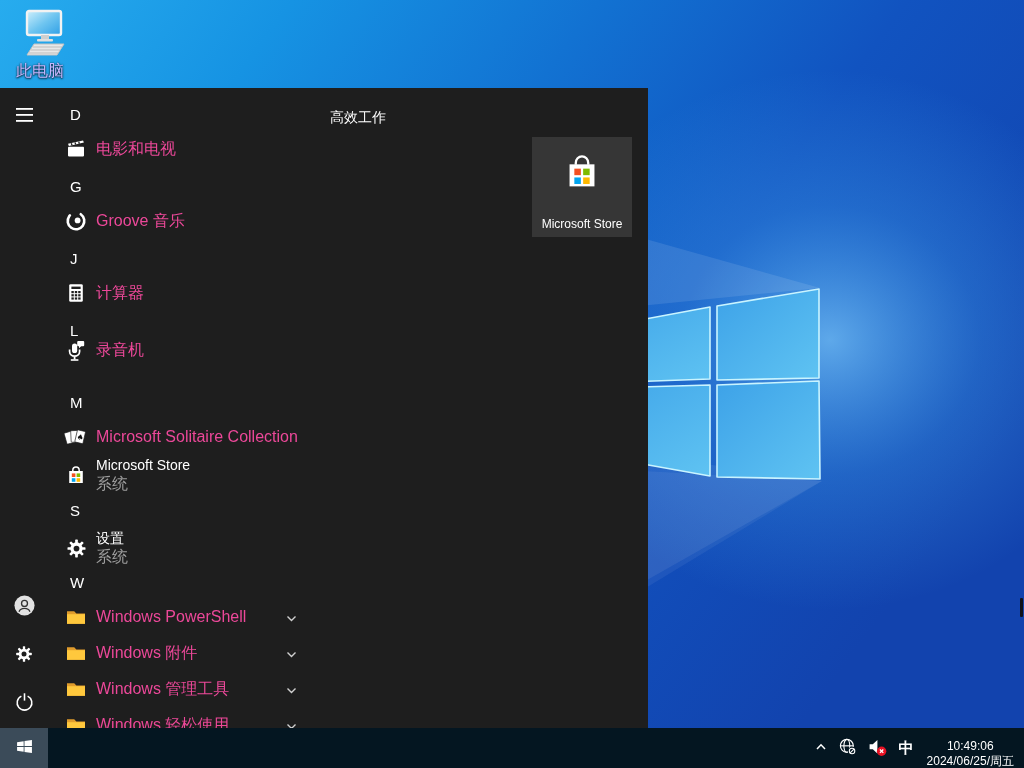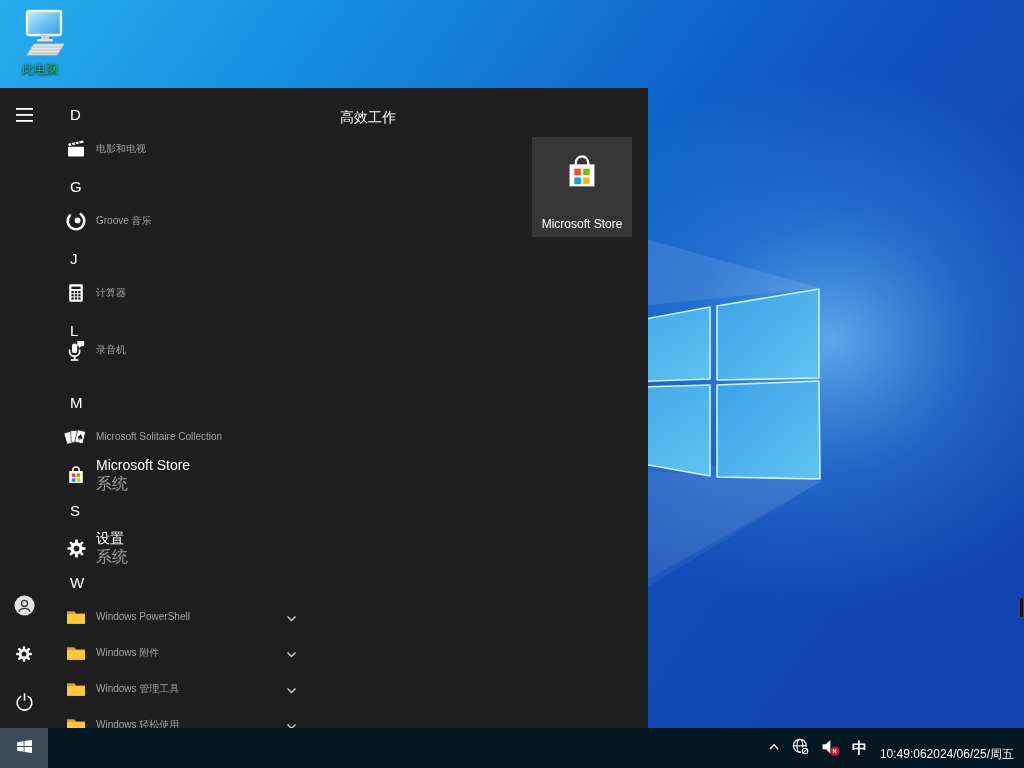--- a/index.html
+++ b/index.html
@@ -7,63 +7,63 @@
   body {
     width:1024px; height:768px; overflow:hidden; position:relative;
     font-family:"Liberation Sans","DejaVu Sans",sans-serif;
     background:#1243ae;
   }
   .wallpaper { position:absolute; inset:0; z-index:0; }
 
   
   .desktop-icon { position:absolute; left:6px; top:8px; width:68px; z-index:1;
     display:flex; flex-direction:column; align-items:center; cursor:default; }
-  .di-label { color:#22c55e; font-size:12px; margin-top:1px;
+  .di-label { color:#c4b5fd; font-size:16px; margin-top:1px;
     text-shadow:0 1px 2px rgba(0,0,0,.85), 0 0 2px rgba(0,0,0,.6); }
 
   
   .start-menu { position:absolute; left:0; top:88px; width:648px; height:640px;
     background:#1e1e1e; z-index:2; overflow:hidden; }
   button { background:none; border:none; padding:0; cursor:pointer; }
 
   .rail-btn { position:absolute; left:0; width:48px; height:48px;
     display:flex; align-items:center; justify-content:center; }
 
   .letter-row { position:absolute; left:70px; height:26px; line-height:26px;
     color:#fff; font-size:15px; }
   .app-row { position:absolute; left:0; width:330px; height:36px; }
   .app-icon { position:absolute; left:64px; top:6px; width:24px; height:24px;
     display:flex; align-items:center; justify-content:center; }
   .app-label { position:absolute; left:96px; top:0; line-height:36px;
-    font-size:10px; color:#a3a3a3; white-space:nowrap; }
+    font-size:16px; color:#ec4899; white-space:nowrap; }
   .two-line { height:44px; }
   .two-line .app-icon { top:10px; }
   .app-text { position:absolute; left:96px; top:1px; }
   .app-title { font-size:14px; color:#fff; line-height:22px; white-space:nowrap; }
   .app-sublabel { font-size:16px; color:#9e9e9e; line-height:16px; }
   .chevron { position:absolute; left:285px; top:12px; }
 
-  .tile-group-header { position:absolute; left:340px; top:16px; height:26px;
+  .tile-group-header { position:absolute; left:330px; top:16px; height:26px;
     line-height:26px; color:#fff; font-size:14px; }
   .tile { position:absolute; left:532px; top:49px; width:100px; height:100px;
     background:#363636; display:flex; align-items:flex-start; justify-content:center; }
   .tile-icon { margin-top:12px; }
   .tile-label { position:absolute; bottom:6px; left:0; width:100%;
     text-align:center; font-size:12px; color:#fff; }
 
   
   .taskbar { position:absolute; left:0; top:728px; width:1024px; height:40px;
     background:#041621; z-index:3; display:flex; align-items:center; }
   .start-button { width:48px; height:40px; background:#3b4b59;
     display:flex; align-items:center; justify-content:center; }
   .tray { margin-left:auto; display:flex; align-items:center; height:40px; }
   .tray-btn { height:40px; display:flex; align-items:center; justify-content:center;
     padding:0 5px; }
   .ime { color:#fff; font-size:15px; font-weight:bold; padding:0 7px; }
-  .clock { color:#fff; font-size:12px; line-height:15px;
+  .clock { flex-direction:column; color:#fff; font-size:12px; line-height:15px;
     padding:12px 10px 0 6px; text-align:center; }
 
   .mouse-cursor { position:absolute; left:1020px; top:598px; width:3px; height:19px;
     background:#10131a; z-index:4; border-radius:1px; }
 </style>
 </head>
 <body>
 
 <svg class="wallpaper" viewBox="0 0 1024 768" preserveAspectRatio="none">
   <defs>

